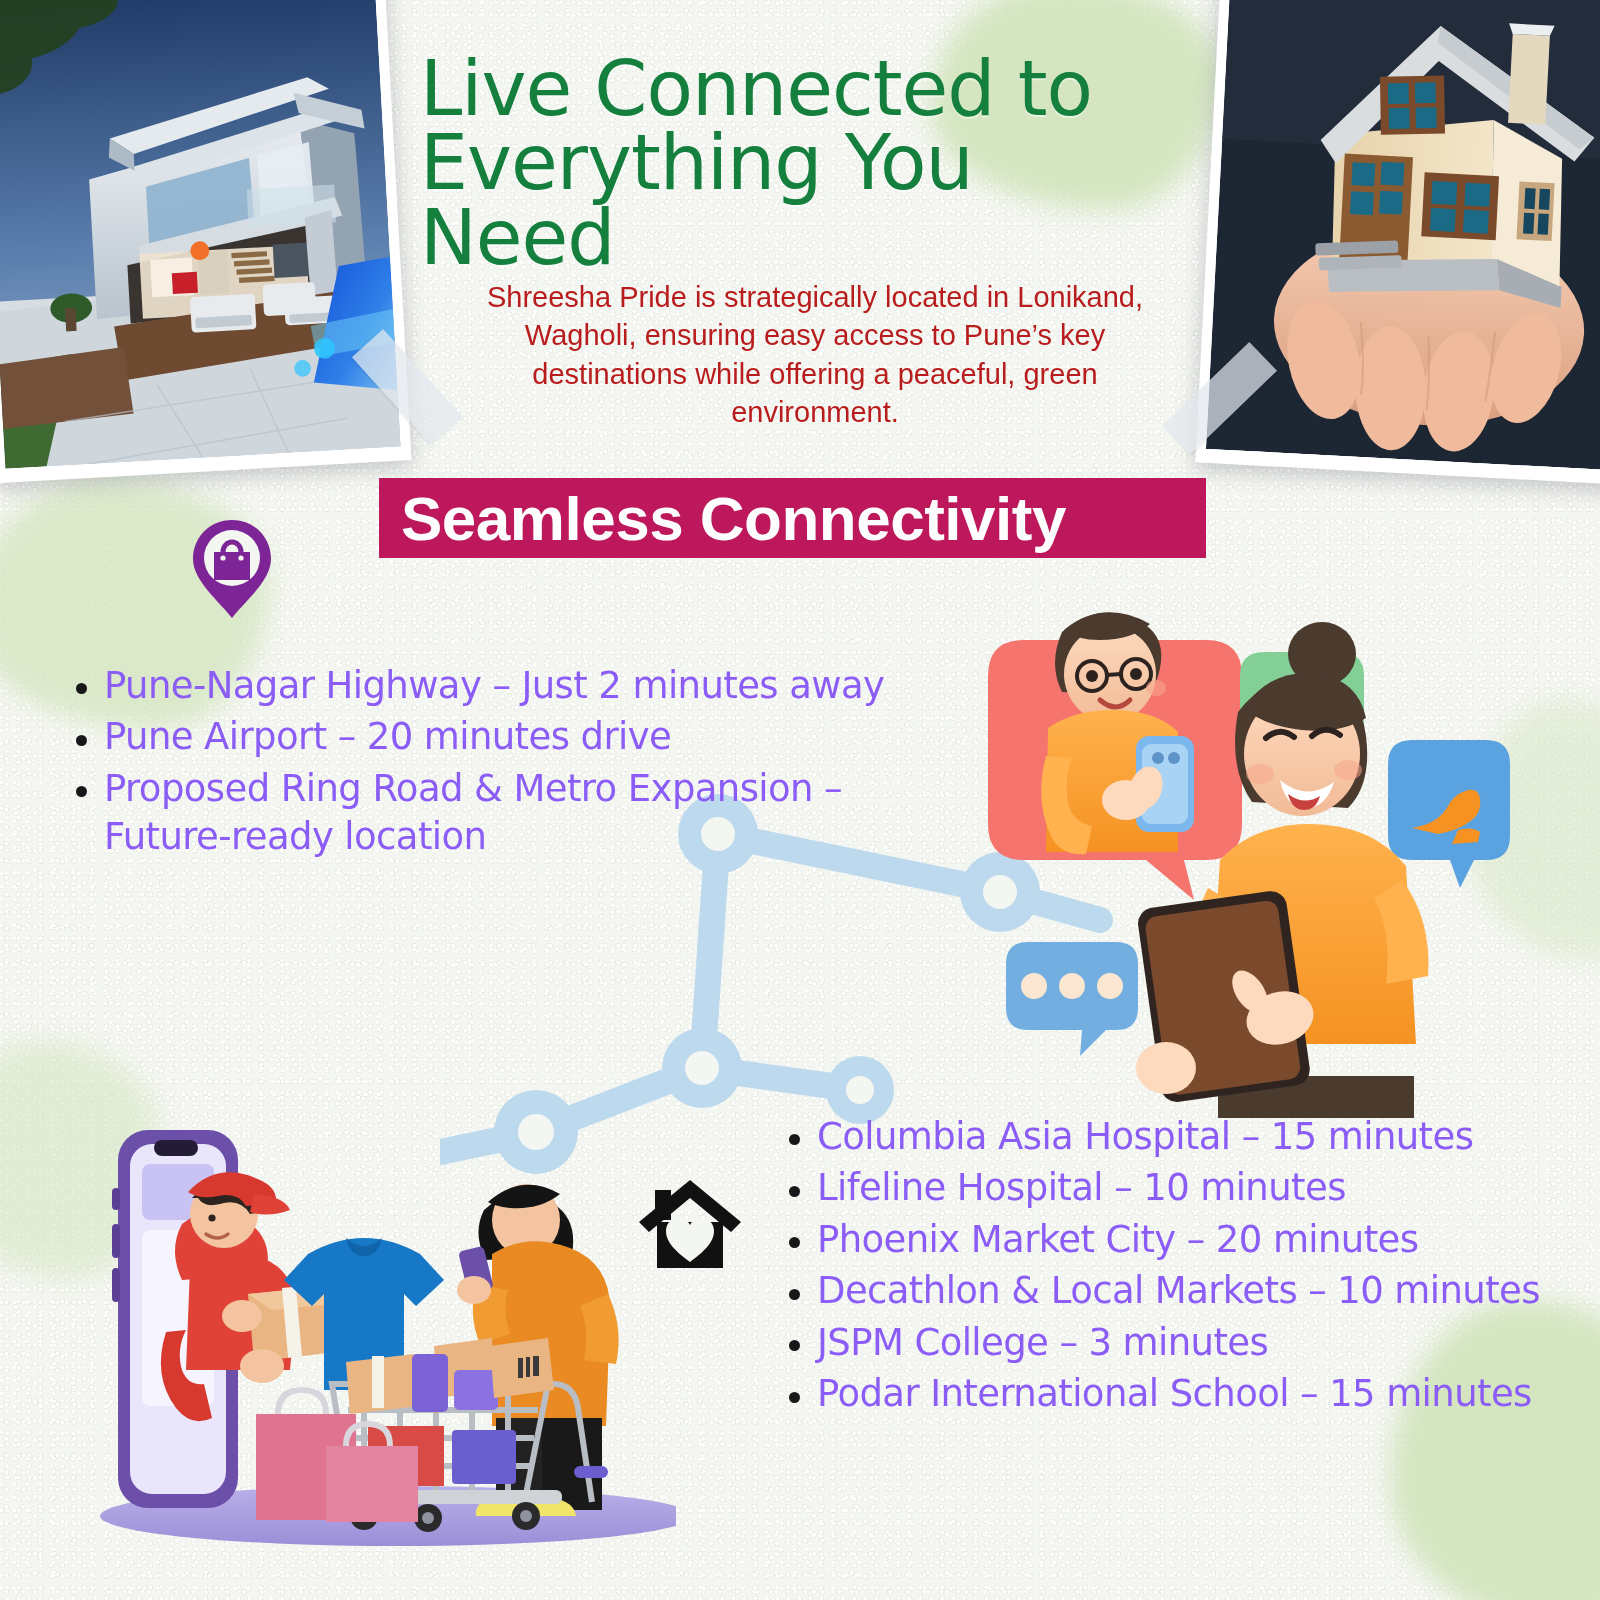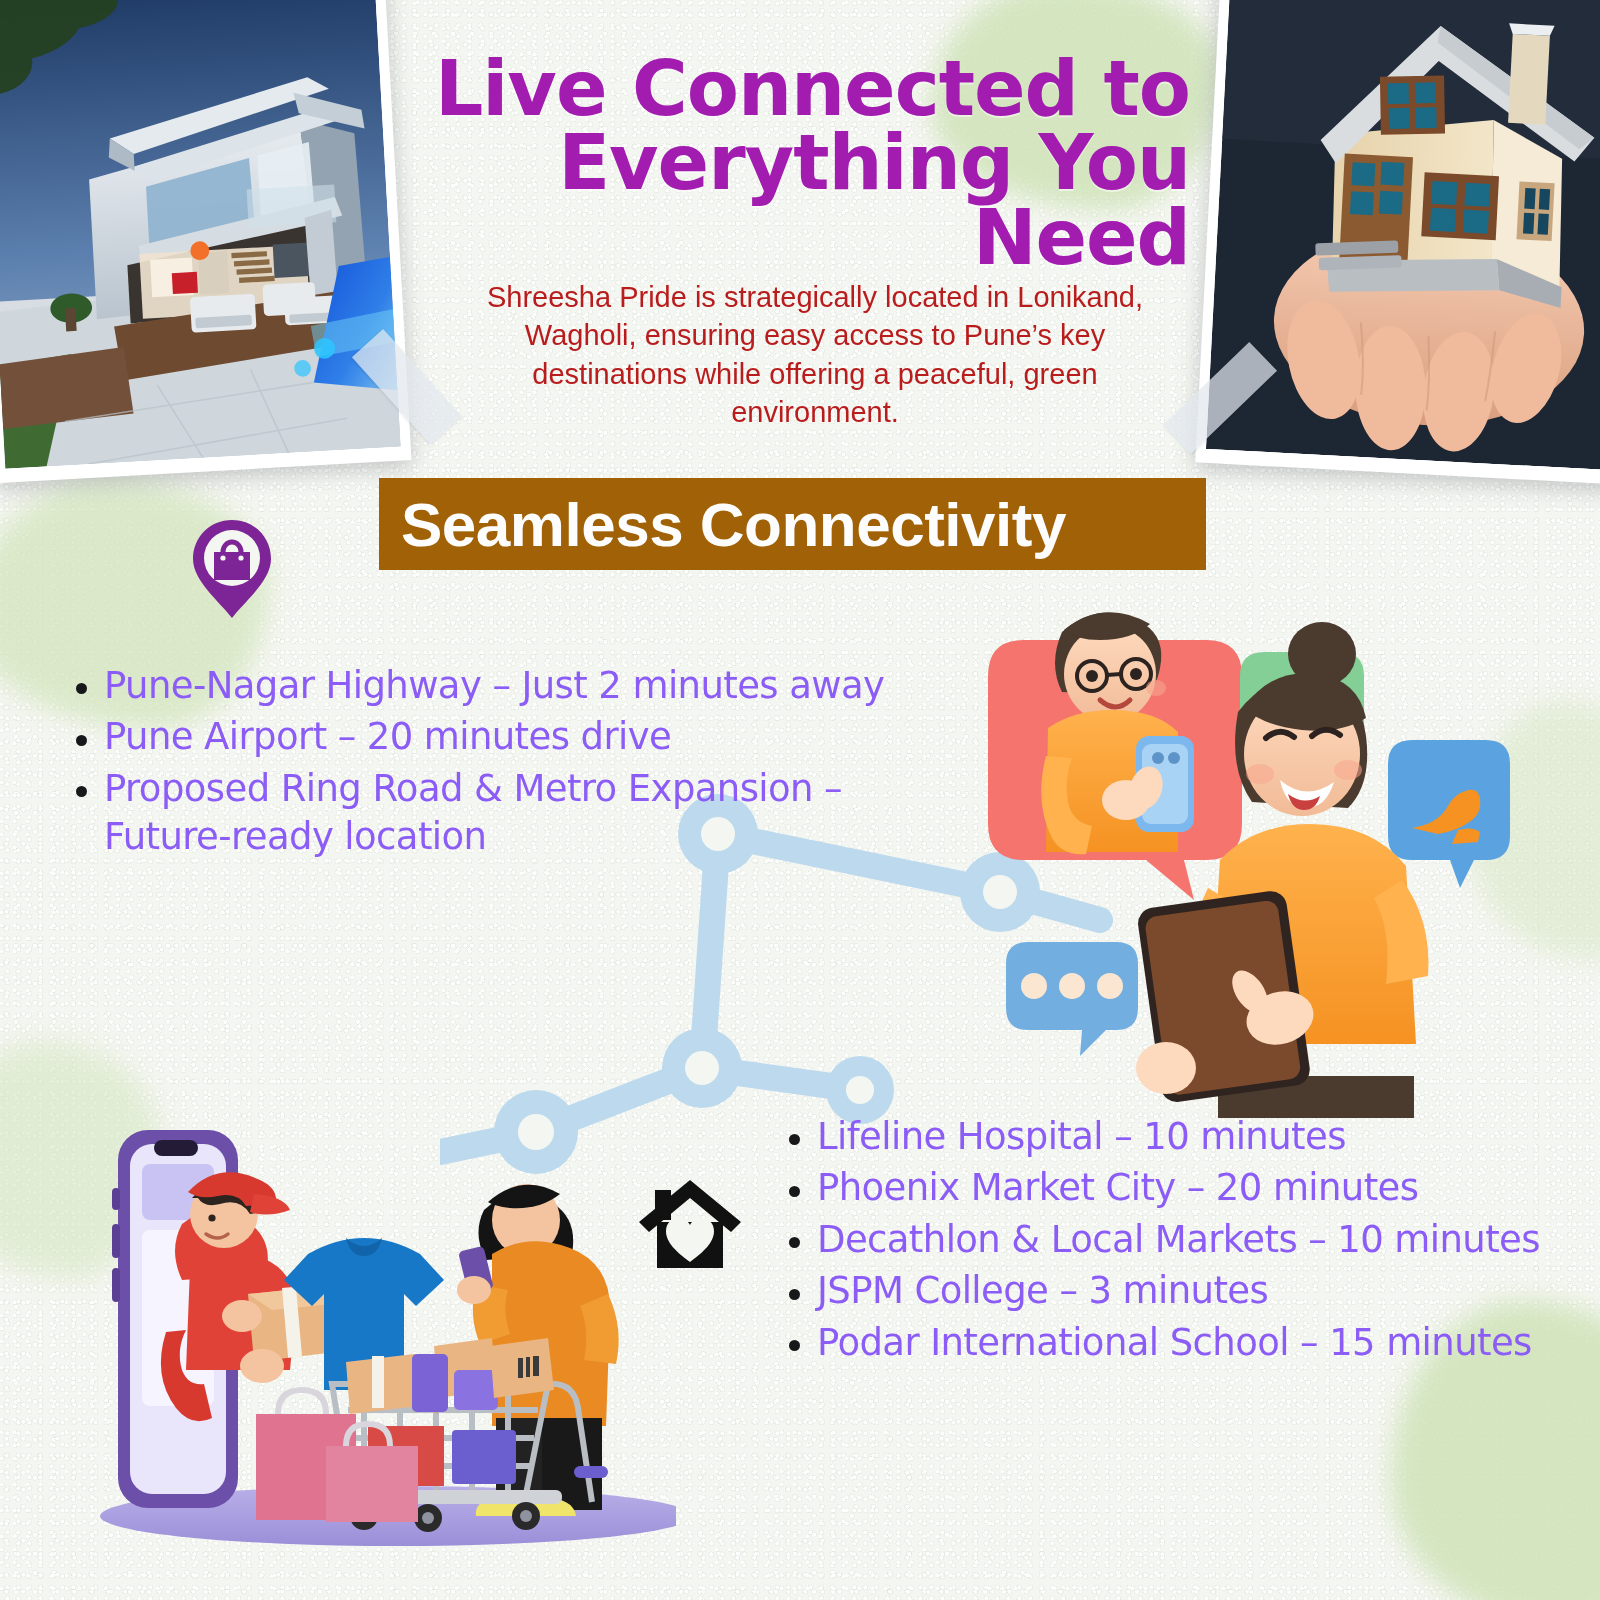--- a/index.html
+++ b/index.html
@@ -21,30 +21,30 @@
     opacity:.9;
   }
   .wash{position:absolute;border-radius:46% 54% 38% 62% / 55% 40% 60% 45%;filter:blur(13px);}
   
   .photo{position:absolute;background:#fff;padding:10px 10px 14px 10px;
          box-shadow:0 6px 22px rgba(60,70,80,.28);overflow:hidden;}
   .photo .inner{width:100%;height:100%;overflow:hidden;position:relative;}
   .tape{position:absolute;background:rgba(226,232,238,.72);
         box-shadow:0 1px 3px rgba(0,0,0,.10);}
   
-  #headline{position:absolute;left:420px;top:52px;width:770px;text-align:right;
-    font-family:"DejaVu Sans", sans-serif;font-weight:bold;
-    font-size:76px;line-height:0.98;color:#a21caf;letter-spacing:-1px;
+  #headline{position:absolute;left:420px;top:52px;width:770px;text-align:left;
+    font-family:"DejaVu Sans", sans-serif;font-weight:normal;
+    font-size:76px;line-height:0.98;color:#15803d;letter-spacing:-1px;
     text-shadow:0 2px 0 rgba(255,255,255,.5);}
   #headline .l2{display:block;}
   #subtitle{position:absolute;left:455px;top:278px;width:720px;text-align:center;
     font-family:"Liberation Sans", sans-serif;font-size:29px;line-height:1.32;color:#b91c1c;}
   
-  #banner{position:absolute;left:379px;top:478px;width:827px;height:92px;
-    background:#a16207;display:flex;align-items:center;}
+  #banner{position:absolute;left:379px;top:478px;width:827px;height:80px;
+    background:#be185d;display:flex;align-items:center;}
   #banner span{color:#fdfdfd;font-family:"Liberation Sans", sans-serif;font-weight:bold;
     font-size:62px;letter-spacing:-.5px;padding-left:22px;}
   
   .blist{position:absolute;list-style:none;margin:0;padding:0;
     font-family:"DejaVu Sans", sans-serif;color:#8b5cf6;}
   .blist li{position:relative;padding-left:42px;font-size:37px;line-height:1.31;
     margin-bottom:3px;letter-spacing:-.6px;font-weight:500;}
   .blist li::before{content:"";position:absolute;left:14px;top:.58em;
     width:11px;height:11px;border-radius:50%;background:#18181a;}
   #list-transport{left:62px;top:662px;width:880px;}
@@ -465,18 +465,19 @@
   <rect x="230" y="328" width="92" height="76" fill="#e284a0"></rect>
   <path d="M250 328 q0 -22 22 -22 q22 0 22 22" stroke="#d8d6dc" stroke-width="6" fill="none"></path>
 </svg>
 
 <ul class="blist" id="list-transport">
     <li>Pune-Nagar Highway – Just 2 minutes away</li>
     <li>Pune Airport – 20 minutes drive</li>
     <li>Proposed Ring Road &amp; Metro Expansion – Future-ready location</li>
   </ul>
 <ul class="blist" id="list-amenities">
+    <li>Columbia Asia Hospital – 15 minutes</li>
     <li>Lifeline Hospital – 10 minutes</li>
     <li>Phoenix Market City – 20 minutes</li>
     <li>Decathlon &amp; Local Markets – 10 minutes</li>
     <li>JSPM College – 3 minutes</li>
     <li>Podar International School – 15 minutes</li>
   </ul>
 
 </body></html>

